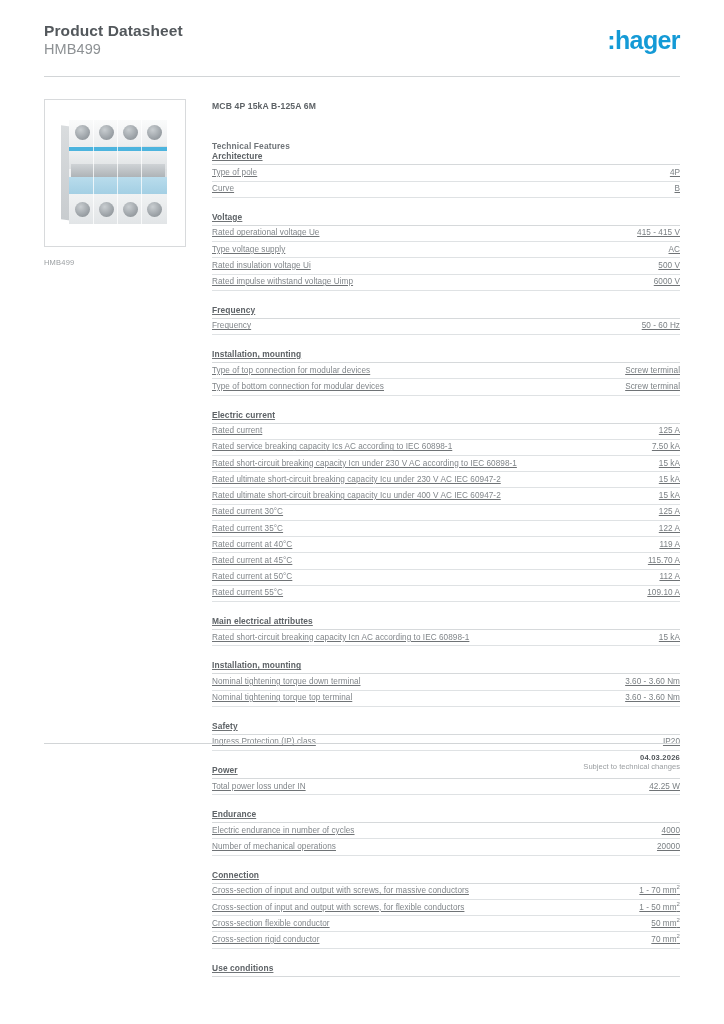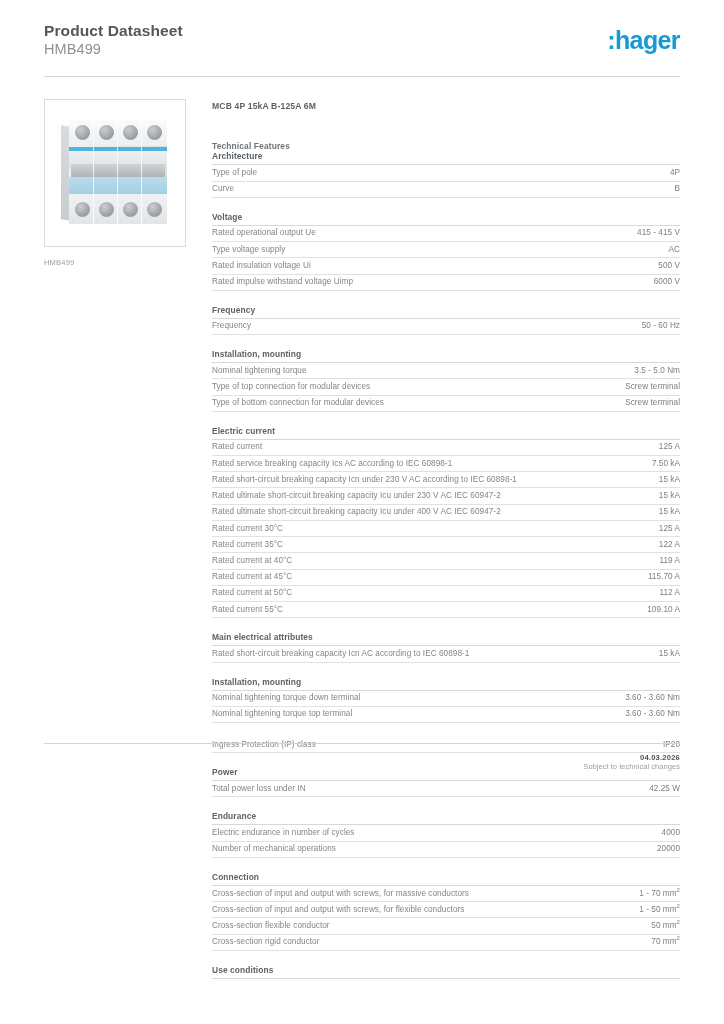--- a/index.html
+++ b/index.html
@@ -142,21 +142,21 @@
     letter-spacing: 0.15px;
     margin-bottom: 30px;
   }
   .tech-features {
     font-size: 8.4px;
     font-weight: bold;
     color: #6f7478;
     letter-spacing: 0.15px;
   }
 
-  .section { margin-bottom: 14px; }
+  .section { margin-bottom: 14px; text-decoration: underline; }
   .section-title {
     font-size: 8.4px;
     font-weight: bold;
     color: #5d6266;
     letter-spacing: 0.1px;
     padding-bottom: 3px;
     border-bottom: 1px solid #d6d9db;
   }
   .row {
     display: flex;
@@ -269,21 +269,21 @@
               <div class="row-value">4P</div>
             </div>
             <div class="row">
               <div class="row-label">Curve</div>
               <div class="row-value">B</div>
             </div>
           </div>
           <div class="section">
             <div class="section-title">Voltage</div>
             <div class="row">
-              <div class="row-label">Rated operational output Ue</div>
+              <div class="row-label">Rated operational voltage Ue</div>
               <div class="row-value">415 - 415 V</div>
             </div>
             <div class="row">
               <div class="row-label">Type voltage supply</div>
               <div class="row-value">AC</div>
             </div>
             <div class="row">
               <div class="row-label">Rated insulation voltage Ui</div>
               <div class="row-value">500 V</div>
             </div>
@@ -295,24 +295,20 @@
           <div class="section">
             <div class="section-title">Frequency</div>
             <div class="row">
               <div class="row-label">Frequency</div>
               <div class="row-value">50 - 60 Hz</div>
             </div>
           </div>
           <div class="section">
             <div class="section-title">Installation, mounting</div>
             <div class="row">
-              <div class="row-label">Nominal tightening torque</div>
-              <div class="row-value">3.5 - 5.0 Nm</div>
-            </div>
-            <div class="row">
               <div class="row-label">Type of top connection for modular devices</div>
               <div class="row-value">Screw terminal</div>
             </div>
             <div class="row">
               <div class="row-label">Type of bottom connection for modular devices</div>
               <div class="row-value">Screw terminal</div>
             </div>
           </div>
           <div class="section">
             <div class="section-title">Electric current</div>
@@ -373,20 +369,21 @@
             <div class="row">
               <div class="row-label">Nominal tightening torque down terminal</div>
               <div class="row-value">3.60 - 3.60 Nm</div>
             </div>
             <div class="row">
               <div class="row-label">Nominal tightening torque top terminal</div>
               <div class="row-value">3.60 - 3.60 Nm</div>
             </div>
           </div>
           <div class="section">
+            <div class="section-title">Safety</div>
             <div class="row">
               <div class="row-label">Ingress Protection (IP) class</div>
               <div class="row-value">IP20</div>
             </div>
           </div>
           <div class="section">
             <div class="section-title">Power</div>
             <div class="row">
               <div class="row-label">Total power loss under IN</div>
               <div class="row-value">42.25 W</div>

